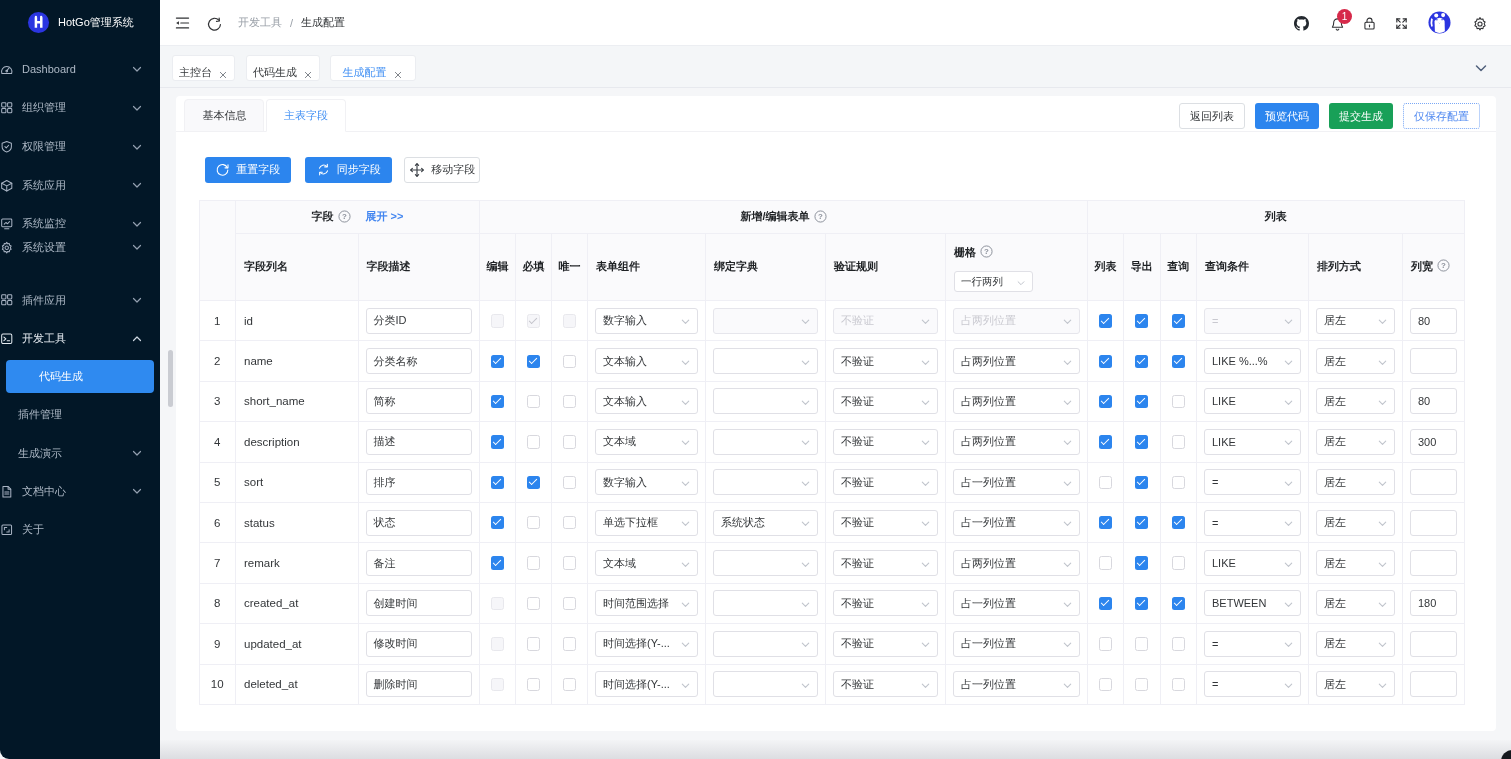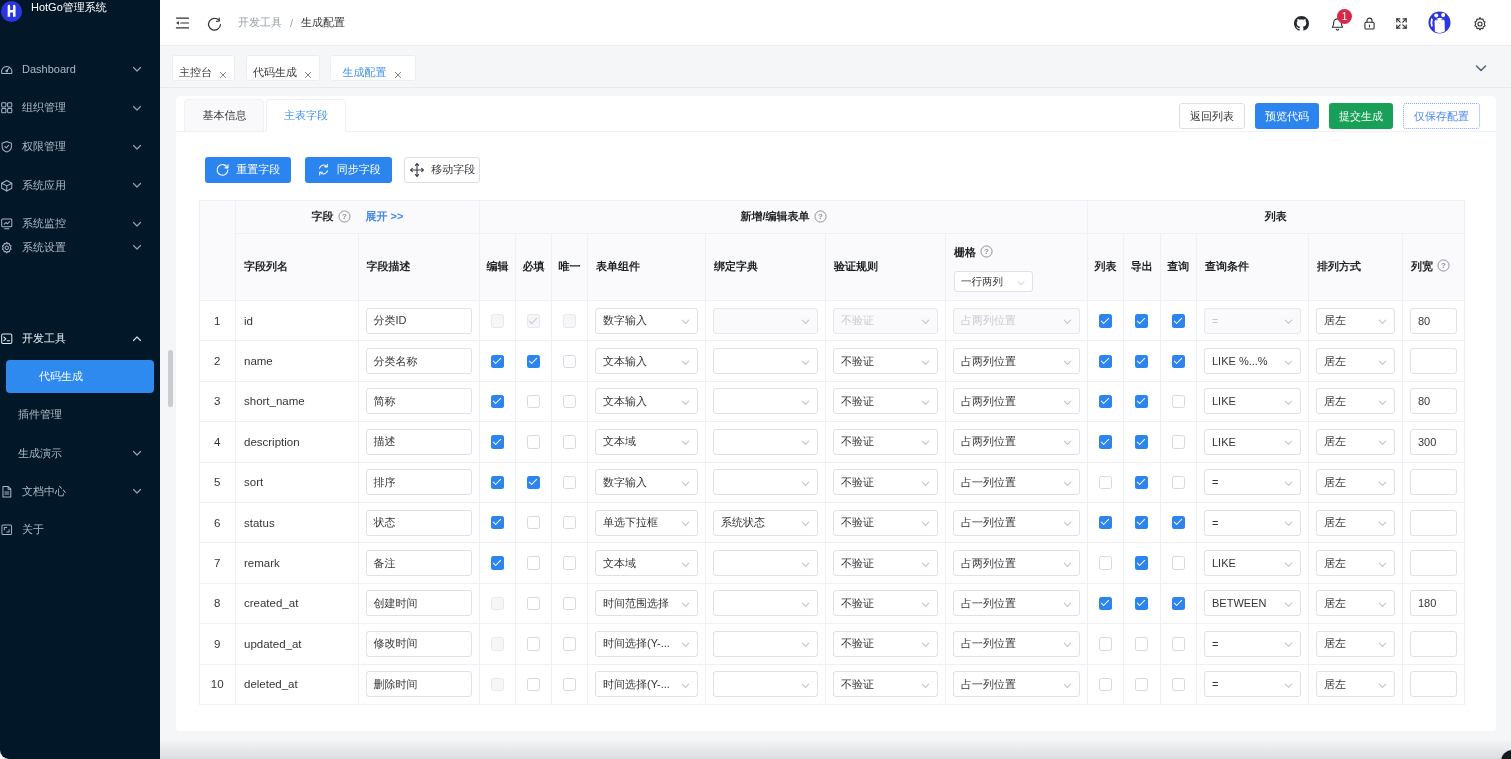--- a/index.html
+++ b/index.html
@@ -1,16 +1,16 @@
 <!DOCTYPE html>
 <html><head><meta charset="utf-8"><title>HotGo</title><style>
 *{margin:0;padding:0;box-sizing:border-box}
 html,body{width:1511px;height:759px;overflow:hidden;font-family:"Liberation Sans",sans-serif;background:#f5f6f8}
 .side{position:absolute;left:0;top:0;width:160px;height:759px;background:#021727;border-bottom-left-radius:9px;z-index:5}
-.logo{position:absolute;left:0;top:0;width:184px;height:45px;display:flex;}
+.logo{position:absolute;left:0;top:0;width:184px;height:45px;display:flex;align-items:center;padding-left:27px}
 .lmark{display:inline-flex}
 .ltit{color:#fff;font-size:11px;font-weight:500;margin-left:8px;white-space:nowrap}
 .mi{position:absolute;left:0;width:160px;height:38.6px;display:flex;align-items:center;}
 .mi svg:first-child{flex:0 0 auto}
 .mt{color:#aeb9c6;font-size:11px;margin-left:8.5px;flex:1}
 .smt{color:#aeb9c6;font-size:11px;margin-left:18px;flex:1}
 .mi .chv{margin-right:17px}
 .mi.act{left:6px;width:148px;height:32.4px;background:#2f8af0;border-radius:4px;padding-left:15px}
 .mi.sub{}
 .sthumb{position:absolute;left:167.5px;top:350px;width:5px;height:57px;border-radius:3px;background:#caccd2;z-index:6}
@@ -144,20 +144,32 @@
     <div class="mi" style="top:228px">
       <svg width="13.5" height="13.5" viewBox="0 0 16 16">
         <circle cx="8" cy="8" r="2" stroke="#a9b4c4" stroke-width="1.2" fill="none" stroke-linecap="round" stroke-linejoin="round"></circle>
         <path d="M8 1.6 l1 1.8 2-.4 .4 2 1.8 1 -1 1.9 1 1.9 -1.8 1 -.4 2 -2-.4 -1 1.8 -1-1.8 -2 .4 -.4-2 -1.8-1 1-1.9 -1-1.9 1.8-1 .4-2 2 .4 Z" stroke="#a9b4c4" stroke-width="1.2" fill="none" stroke-linecap="round" stroke-linejoin="round"></path>
       </svg>
       <span class="mt">系统设置</span>
       <svg class="chv" width="12" height="12" viewBox="0 0 12 12">
         <path d="M2.5 4.5 L6 8 L9.5 4.5" fill="none" stroke="#93a0b0" stroke-width="1.2" stroke-linecap="round" stroke-linejoin="round"></path>
       </svg>
     </div>
+    <div class="mi" style="top:280.9px">
+      <svg width="13.5" height="13.5" viewBox="0 0 16 16">
+        <rect x="2" y="2" width="5" height="5" rx="1" stroke="#a9b4c4" stroke-width="1.2" fill="none" stroke-linecap="round" stroke-linejoin="round"></rect>
+        <rect x="9" y="2" width="5" height="5" rx="1" stroke="#a9b4c4" stroke-width="1.2" fill="none" stroke-linecap="round" stroke-linejoin="round"></rect>
+        <rect x="2" y="9" width="5" height="5" rx="1" stroke="#a9b4c4" stroke-width="1.2" fill="none" stroke-linecap="round" stroke-linejoin="round"></rect>
+        <rect x="9" y="9" width="5" height="5" rx="1" stroke="#a9b4c4" stroke-width="1.2" fill="none" stroke-linecap="round" stroke-linejoin="round"></rect>
+      </svg>
+      <span class="mt">插件应用</span>
+      <svg class="chv" width="12" height="12" viewBox="0 0 12 12">
+        <path d="M2.5 4.5 L6 8 L9.5 4.5" fill="none" stroke="#93a0b0" stroke-width="1.2" stroke-linecap="round" stroke-linejoin="round"></path>
+      </svg>
+    </div>
     <div class="mi" style="top:319.3px">
       <svg width="13.5" height="13.5" viewBox="0 0 16 16">
         <rect x="2" y="2.5" width="12" height="11" rx="1.5" stroke="#e6ecf2" stroke-width="1.2" fill="none" stroke-linecap="round" stroke-linejoin="round"></rect>
         <path d="M4.6 6 L7 8.2 L4.6 10.3 M8.5 10.5 H11.4" stroke="#e6ecf2" stroke-width="1.2" fill="none" stroke-linecap="round" stroke-linejoin="round"></path>
       </svg>
       <span class="mt" style="color:#e8edf3">开发工具</span>
       <svg class="chv" width="12" height="12" viewBox="0 0 12 12">
         <path d="M2.5 7.5 L6 4 L9.5 7.5" fill="none" stroke="#cfd8e2" stroke-width="1.2" stroke-linecap="round" stroke-linejoin="round"></path>
       </svg>
     </div>

